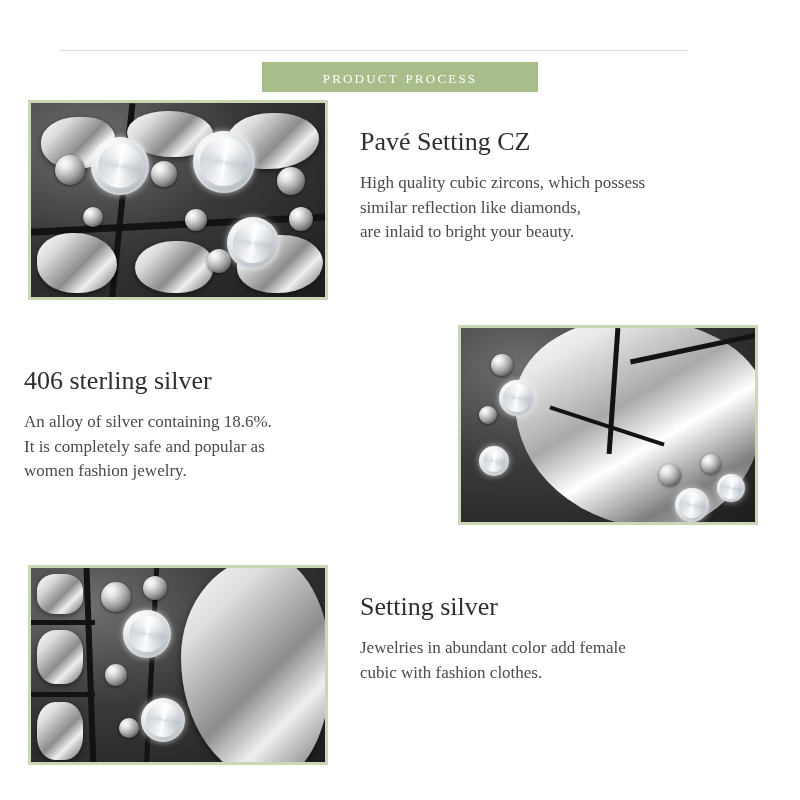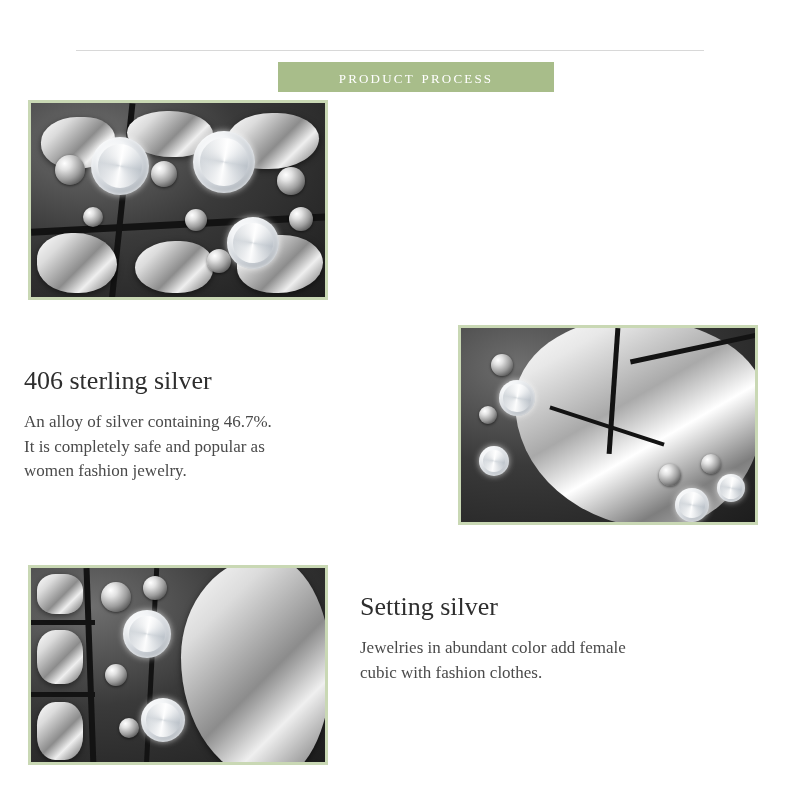--- a/index.html
+++ b/index.html
@@ -17,21 +17,21 @@
   .page {
     position: relative;
     width: 800px;
     height: 800px;
     box-sizing: border-box;
   }
 
   
   .header {
     position: absolute;
-    left: 16px;
+    left: 0;
     top: 30px;
     width: 748px;
     height: 40px;
   }
   .header-rule {
     position: absolute;
     left: 60px;
     right: 60px;
     top: 20px;
     height: 1px;
@@ -179,26 +179,32 @@
         <div class="bead" style="left:246px;top:64px;width:28px;height:28px;"></div>
         <div class="bead" style="left:258px;top:104px;width:24px;height:24px;"></div>
         <div class="bead" style="left:154px;top:106px;width:22px;height:22px;"></div>
         <div class="bead" style="left:52px;top:104px;width:20px;height:20px;"></div>
         <div class="bead" style="left:176px;top:146px;width:24px;height:24px;"></div>
         <div class="gem" style="left:60px;top:34px;width:58px;height:58px;"></div>
         <div class="gem" style="left:162px;top:28px;width:62px;height:62px;"></div>
         <div class="gem" style="left:196px;top:114px;width:52px;height:52px;"></div>
       </div>
     </div>
+    <div class="text-block text-right">
+      <h2 class="heading">Pavé Setting CZ</h2>
+      <p class="body-text">High quality cubic zircons, which possess
+similar reflection like diamonds,
+are inlaid to bright your beauty.</p>
+    </div>
   </div>
 
   <div class="row row-2">
     <div class="text-block text-left">
       <h2 class="heading">406 sterling silver</h2>
-      <p class="body-text">An alloy of silver containing 46.7%.
+      <p class="body-text">An alloy of silver containing 18.6%.
 It is completely safe and popular as
 women fashion jewelry.</p>
     </div>
     <div class="thumb thumb-right">
       <div class="jewel">
         <div class="heart-sheen" style="left:54px;top:-10px;width:250px;height:210px;border-radius:46% 54% 42% 58% / 40% 40% 60% 60%;"></div>
         <div class="crack" style="left:150px;top:0;width:5px;height:126px;transform:rotate(4deg);"></div>
         <div class="crack" style="left:168px;top:18px;width:130px;height:5px;transform:rotate(-12deg);"></div>
         <div class="crack" style="left:86px;top:96px;width:120px;height:4px;transform:rotate(18deg);"></div>
         <div class="bead" style="left:30px;top:26px;width:22px;height:22px;"></div>

